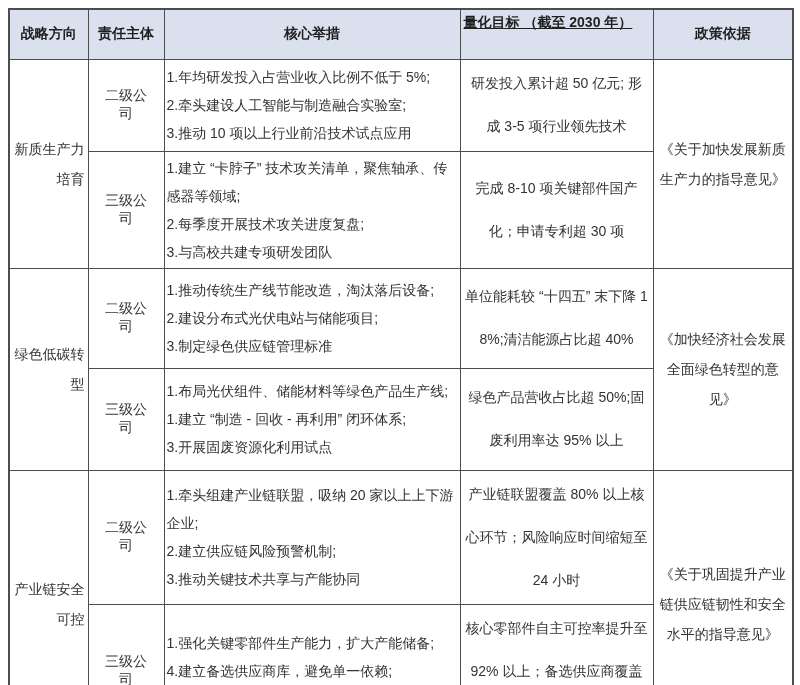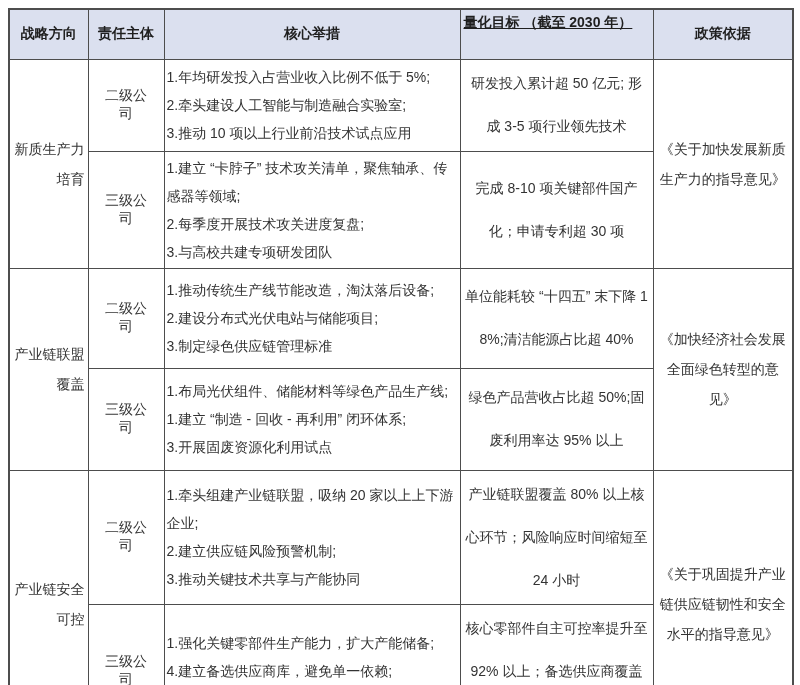--- a/index.html
+++ b/index.html
@@ -109,21 +109,21 @@
       <td class="c-ent">三级公司</td>
       <td class="c-mea">
         <div class="mi">1.建立 “卡脖子” 技术攻关清单，聚焦轴承、传感器等领域;</div>
         <div class="mi">2.每季度开展技术攻关进度复盘;</div>
         <div class="mi">3.与高校共建专项研发团队</div>
       </td>
       <td class="c-tgt">完成 8-10 项关键部件国产化；申请专利超 30 项</td>
     </tr>
 
     <tr class="r2">
-      <td class="c-dir" rowspan="2">产业链联盟覆盖</td>
+      <td class="c-dir" rowspan="2">绿色低碳转型</td>
       <td class="c-ent">二级公司</td>
       <td class="c-mea">
         <div class="mi">1.推动传统生产线节能改造，淘汰落后设备;</div>
         <div class="mi">2.建设分布式光伏电站与储能项目;</div>
         <div class="mi">3.制定绿色供应链管理标准</div>
       </td>
       <td class="c-tgt">单位能耗较 “十四五” 末下降 18%;清洁能源占比超 40%</td>
       <td class="c-pol" rowspan="2">《加快经济社会发展全面绿色转型的意见》</td>
     </tr>
     <tr class="r3">

